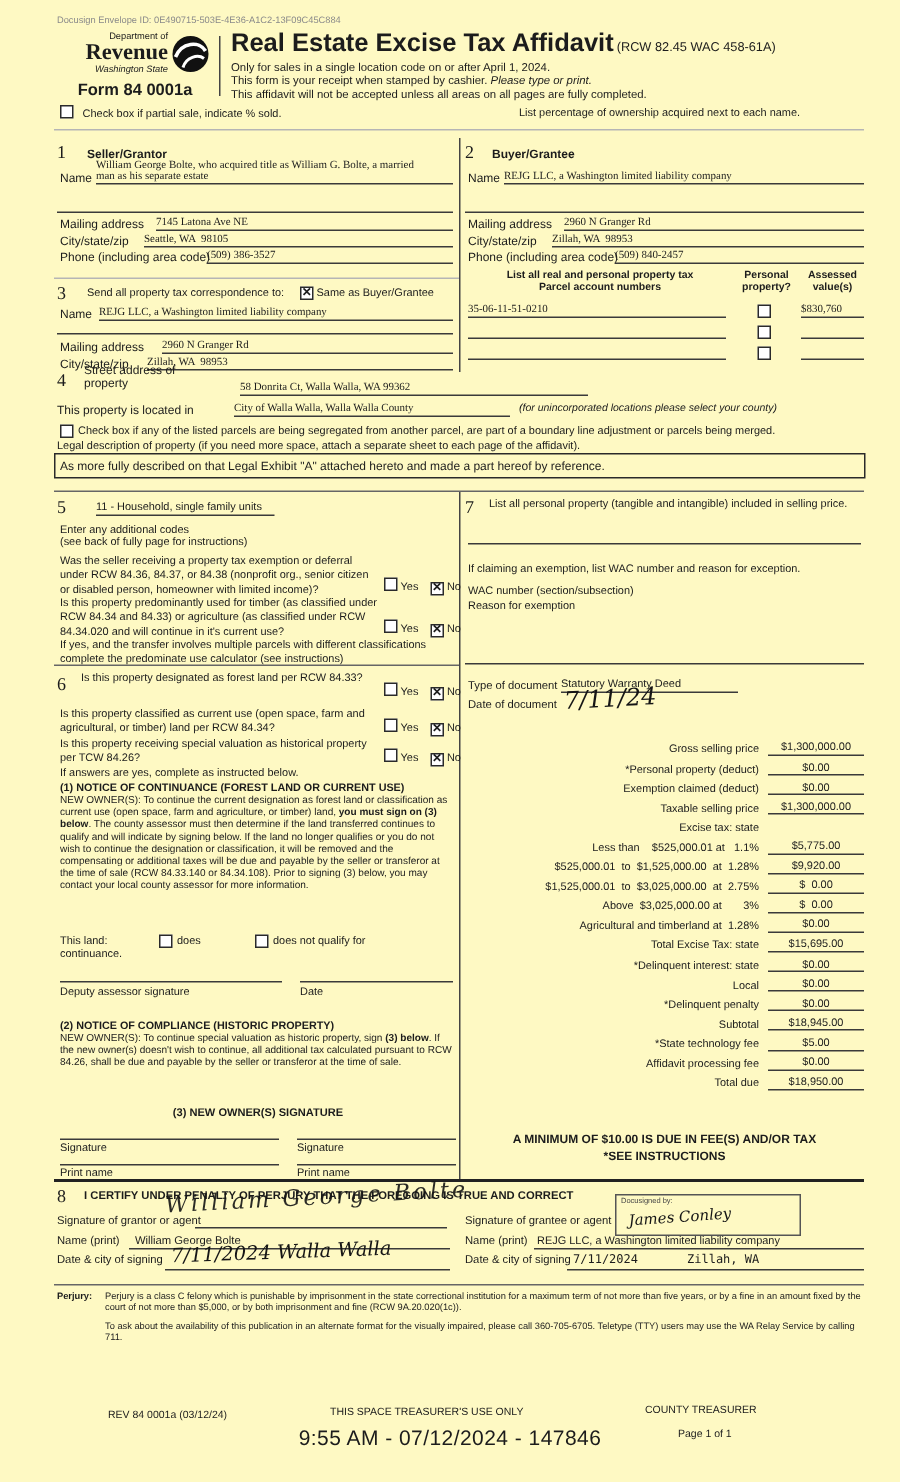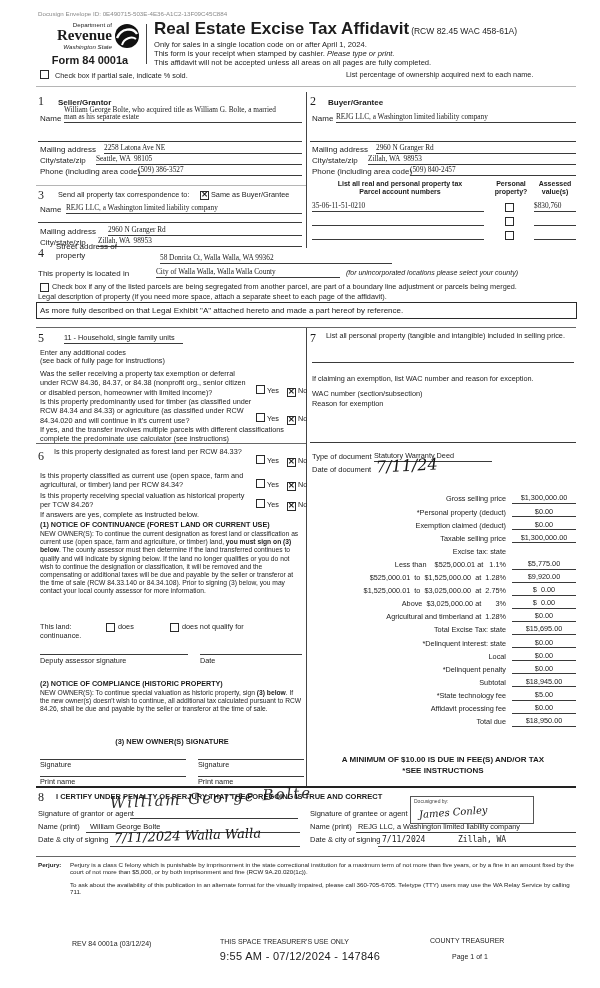--- a/index.html
+++ b/index.html
@@ -1,16 +1,16 @@
 <!DOCTYPE html>
 <html><head>
 <meta charset="utf-8">
 <style>
   html,body{margin:0;padding:0;background:#e8e8e8}
-  .page{position:relative;width:600px;height:988px;background:#ffffff;font-family:"Liberation Sans",sans-serif;
+  .page{position:relative;width:600px;height:988px;background:#fef9c3;font-family:"Liberation Sans",sans-serif;
         font-size:7.3px;color:#1c1c1c;line-height:1.18;overflow:hidden;margin:0 auto}
   .a{position:absolute}
   .b{font-weight:bold}
   .i{font-style:italic}
   .c{text-align:center}
   .sf{font-family:"Liberation Serif",serif;white-space:pre}
   .ul{border-bottom:1px solid #3a3a3a;display:inline-block}
   .lineh{position:absolute;height:1px;background:#3a3a3a}
   .vline{position:absolute;width:1px;background:#444}
   .hrule{position:absolute;height:1px;background:#666}
@@ -78,21 +78,21 @@
   <div class="vline" style="left:306px;top:92px;height:156px"></div>
 
   <div class="a" style="left:38px;top:94px;width:266px;height:90px">
     <span class="a num" style="left:0;top:0">1</span>
     <span class="a b l8" style="left:20px;top:4px">Seller/Grantor</span>
     <span class="a sf" style="left:26px;top:12px">William George Bolte, who acquired title as William G. Bolte, a married</span>
     <span class="a l8" style="left:2px;top:20px">Name</span>
     <span class="a sf ul" style="left:26px;top:19px;width:238px">man as his separate estate</span>
     <div class="lineh" style="left:0;top:47px;width:264px"></div>
     <span class="a l8" style="left:2px;top:51px">Mailing address</span>
-    <span class="a sf ul" style="left:66px;top:50px;width:198px">2258 Latona Ave NE</span>
+    <span class="a sf ul" style="left:66px;top:50px;width:198px">7145 Latona Ave NE</span>
     <span class="a l8" style="left:2px;top:62px">City/state/zip</span>
     <span class="a sf ul" style="left:58px;top:61px;width:206px">Seattle, WA  98105</span>
     <span class="a l8" style="left:2px;top:73px">Phone (including area code)</span>
     <span class="a sf ul" style="left:100px;top:72px;width:164px">(509) 386-3527</span>
   </div>
 
   <div class="a" style="left:310px;top:94px;width:266px;height:86px">
     <span class="a num" style="left:0;top:0">2</span>
     <span class="a b l8" style="left:18px;top:4px">Buyer/Grantee</span>
     <span class="a l8" style="left:2px;top:20px">Name</span>
@@ -372,16 +372,16 @@
     <div style="display:flex">
       <span class="b" style="width:32px;flex:none">Perjury:</span>
       <span style="flex:1">Perjury is a class C felony which is punishable by imprisonment in the state correctional institution for a maximum term of not more than five years, or by a fine in an amount fixed by the court of not more than $5,000, or by both imprisonment and fine (RCW 9A.20.020(1c)).</span>
     </div>
     <div style="margin-left:32px;margin-top:5px">To ask about the availability of this publication in an alternate format for the visually impaired, please call 360-705-6705. Teletype (TTY) users may use the WA Relay Service by calling 711.</div>
   </div>
 
   <div class="a l7" style="left:72px;top:940px">REV 84 0001a (03/12/24)</div>
   <div class="a l7" style="left:220px;top:938px">THIS SPACE TREASURER'S USE ONLY</div>
   <div class="a l7" style="left:430px;top:937px">COUNTY TREASURER</div>
-  <div class="a c" style="left:180px;top:950px;width:240px;font-size:11px;letter-spacing:.3px">9:55 AM - 07/12/2024 - 147846</div>
+  <div class="a c" style="left:180px;top:950px;width:240px;font-size:14px;letter-spacing:.3px">9:55 AM - 07/12/2024 - 147846</div>
   <div class="a l7" style="left:452px;top:953px">Page 1 of 1</div>
 
 </div>
 
 </body></html>

